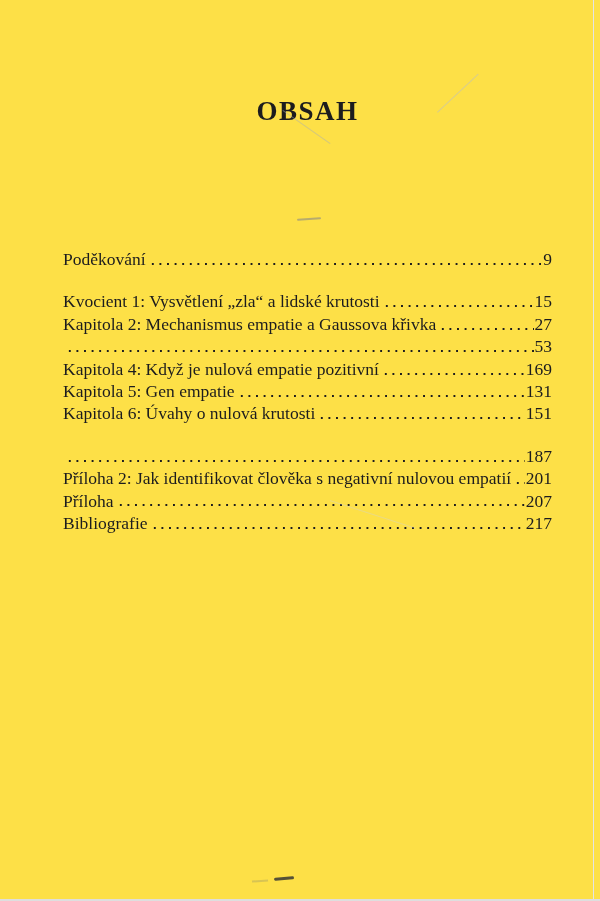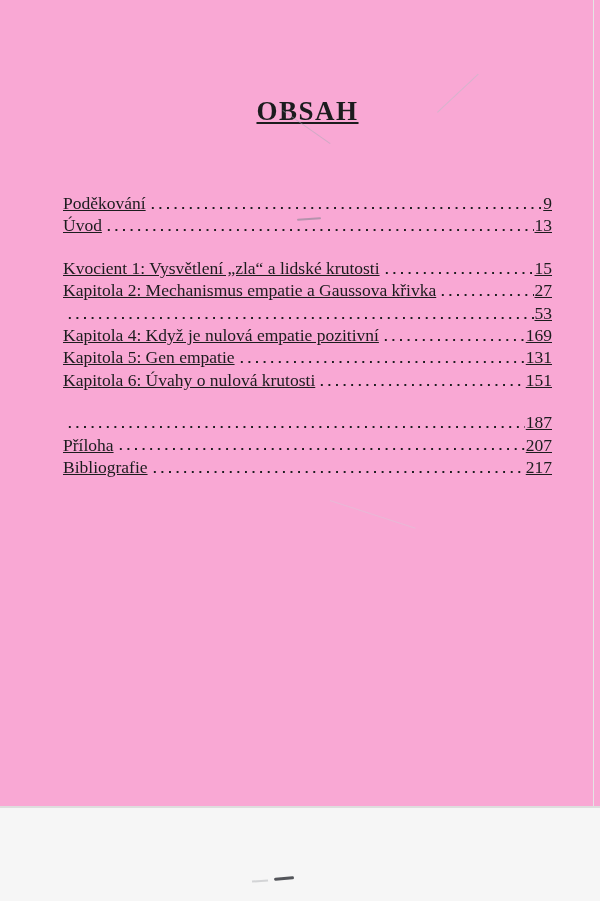--- a/index.html
+++ b/index.html
@@ -9,26 +9,25 @@
   body {
     width: 600px;
     height: 901px;
     overflow: hidden;
     background: #f6f6f6;
     font-family: "Liberation Serif", "DejaVu Serif", serif;
   }
   .page {
     position: relative;
     width: 600px;
-    height: 808px;
-    background: #f9a8d4;
+    height: 901px;
+    background: #fde047;
     color: #1c1c1e;
     box-sizing: border-box;
     padding: 76px 48px 0 63px;
-    text-decoration: underline;
   }
   
   .edge-right {
     position: absolute;
     top: 0; bottom: 0;
     right: 6px;
     width: 1px;
     background: #e4e4e4;
   }
   .edge-bottom {
@@ -91,21 +90,21 @@
     border-radius: 2px;
   }
   .title {
     text-align: center;
     font-size: 27px;
     line-height: 34px;
     font-weight: bold;
     letter-spacing: 1.5px;
   }
   .toc {
-    margin-top: 64px;
+    margin-top: 120px;
     font-size: 17.5px;
   }
   .toc-group {
     margin-bottom: 20px;
   }
   .toc-group:last-child {
     margin-bottom: 0;
   }
   .toc-row {
     display: flex;
@@ -147,25 +146,20 @@
   <h1 class="title">OBSAH</h1>
 
   <div class="toc">
 
     <div class="toc-group">
       <div class="toc-row">
         <span class="toc-label">Poděkování</span>
         <span class="toc-dots"></span>
         <span class="toc-page">9</span>
       </div>
-      <div class="toc-row">
-        <span class="toc-label">Úvod</span>
-        <span class="toc-dots"></span>
-        <span class="toc-page">13</span>
-      </div>
     </div>
 
     <div class="toc-group">
       <div class="toc-row">
         <span class="toc-label">Kvocient 1: Vysvětlení „zla“ a lidské krutosti</span>
         <span class="toc-dots"></span>
         <span class="toc-page">15</span>
       </div>
       <div class="toc-row">
         <span class="toc-label">Kapitola 2: Mechanismus empatie a Gaussova křivka</span>
@@ -190,20 +184,25 @@
         <span class="toc-label">Kapitola 6: Úvahy o nulová krutosti</span>
         <span class="toc-dots"></span>
         <span class="toc-page">151</span>
       </div>
     </div>
 
     <div class="toc-group">
       <div class="toc-row">
         <span class="toc-dots"></span>
         <span class="toc-page">187</span>
+      </div>
+      <div class="toc-row">
+        <span class="toc-label">Příloha 2: Jak identifikovat člověka s negativní nulovou empatií</span>
+        <span class="toc-dots"></span>
+        <span class="toc-page">201</span>
       </div>
       <div class="toc-row">
         <span class="toc-label">Příloha</span>
         <span class="toc-dots"></span>
         <span class="toc-page">207</span>
       </div>
       <div class="toc-row">
         <span class="toc-label">Bibliografie</span>
         <span class="toc-dots"></span>
         <span class="toc-page">217</span>

